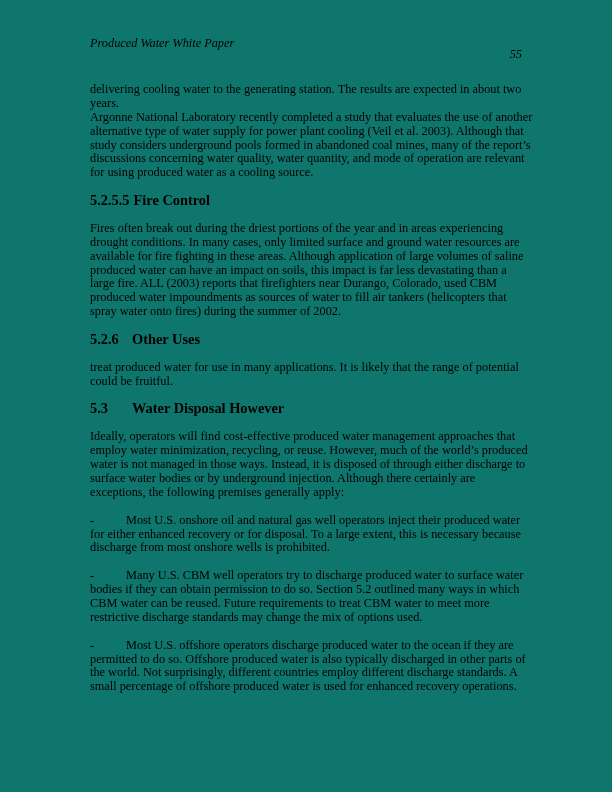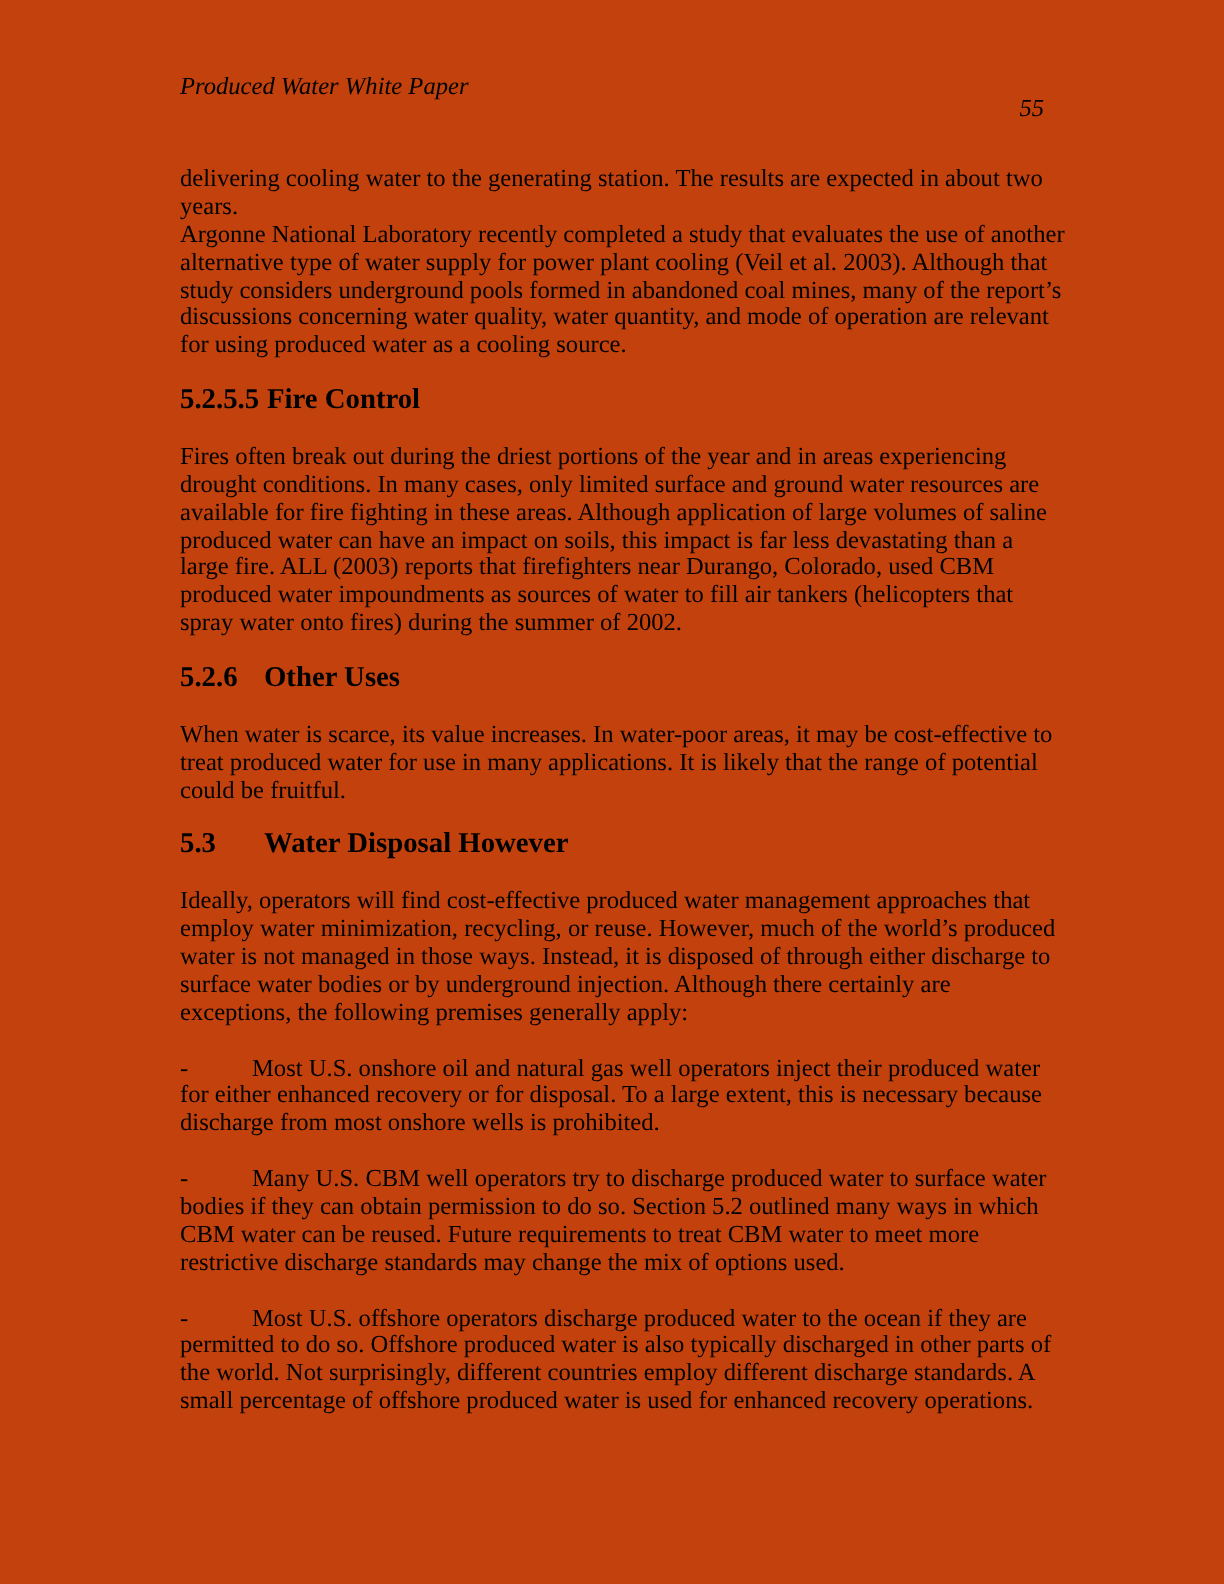--- a/index.html
+++ b/index.html
@@ -1,18 +1,18 @@
 <!DOCTYPE html>
 <html><head>
 <meta charset="utf-8">
 <style>
   html, body { margin: 0; padding: 0; background: #ffffff; }
   body { width: 612px; height: 792px; position: relative; overflow: hidden;
          font-family: "Liberation Serif", "DejaVu Serif", serif; color: #000; }
-  .page { position: absolute; left: 0; top: 0; width: 612px; height: 792px; background: #c2410c; }
+  .page { position: absolute; left: 0; top: 0; width: 612px; height: 792px; background: #0f766e; }
   .header { position: absolute; left: 90px; right: 90px; top: 36px; height: 18px;
             font-size: 12.3px; }
   .header .title { position: absolute; left: 0; top: 0; font-style: italic; }
   .header .pnum { position: absolute; right: 0; top: 11px; font-style: italic; }
   .body { position: absolute; left: 90px; width: 440px; top: 83px; font-size: 12.3px; line-height: 13.9px; }
   .line { display: block; white-space: nowrap; height: 13.9px; }
   .para { margin: 0; }
   .gap { height: 13.9px; }
   .heading { font-weight: bold; margin: 0; white-space: nowrap; }
   .heading .num { display: inline-block; width: 42px; }
@@ -62,21 +62,20 @@
     </div>
 
     <div class="gap"></div>
 
     <h3 class="heading line">
       <span class="num">5.2.6</span><span>Other Uses</span>
     </h3>
     <div class="gap"></div>
 
     <div class="para">
-      <span class="line">When water is scarce, its value increases.  In water-poor areas, it may be cost-effective to</span>
       <span class="line">treat produced water for use in many applications.  It is likely that the range of potential</span>
       <span class="line">could be fruitful.</span>
     </div>
 
     <div class="gap"></div>
 
     <h3 class="heading line">
       <span class="num">5.3</span><span>Water Disposal However</span>
     </h3>
     <div class="gap"></div>

